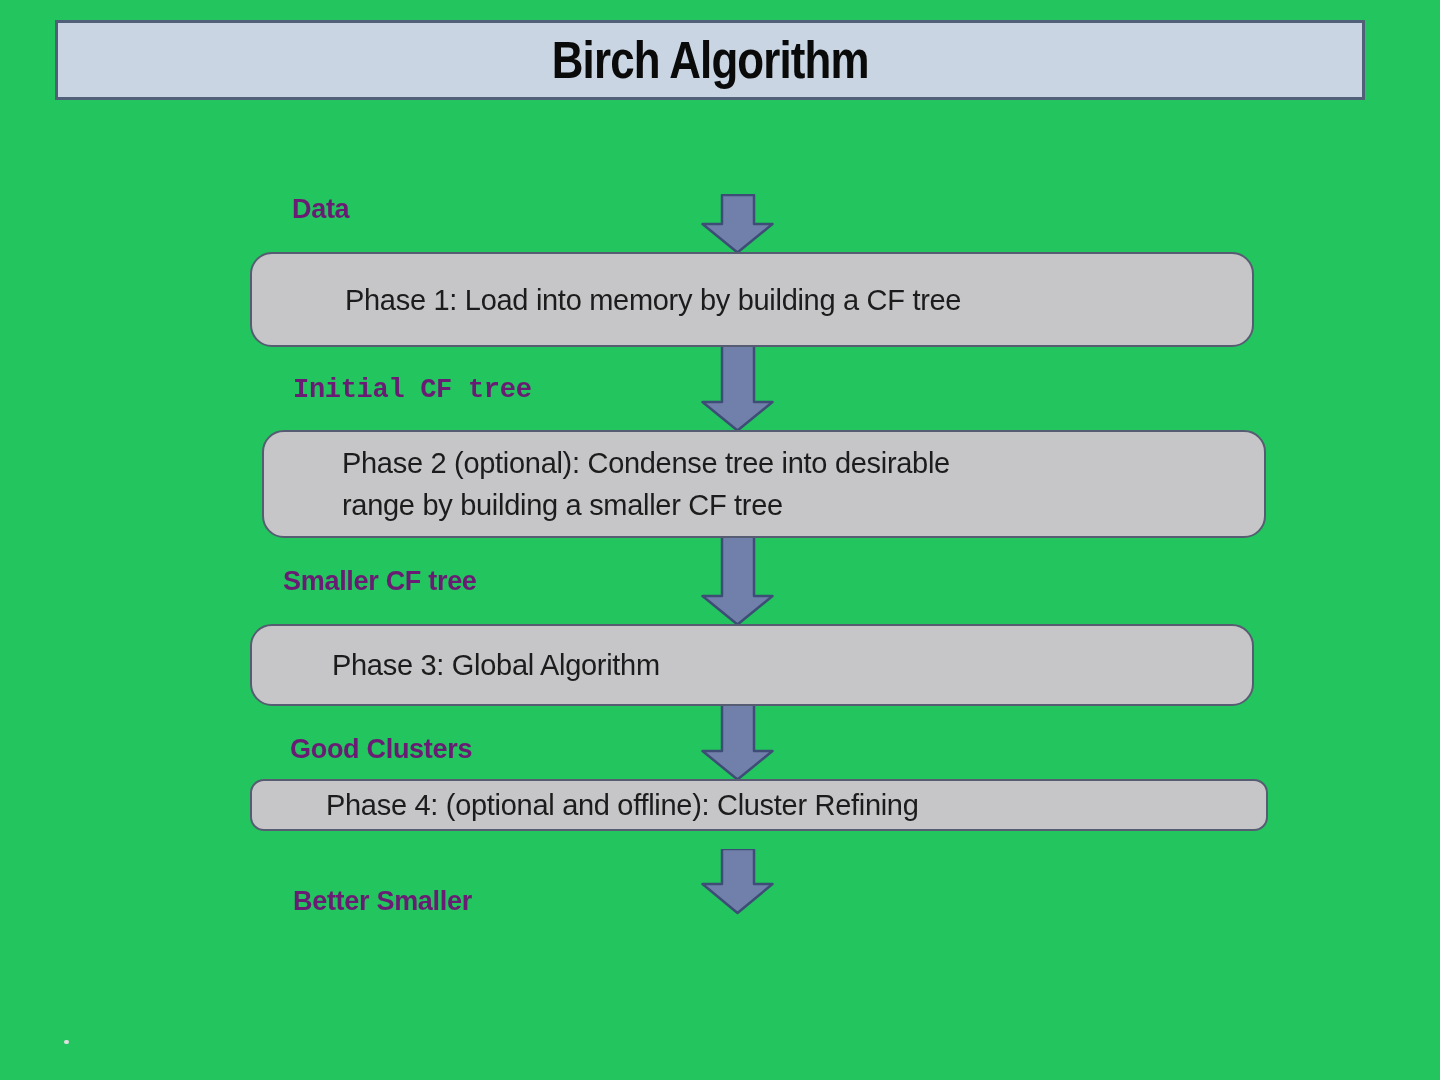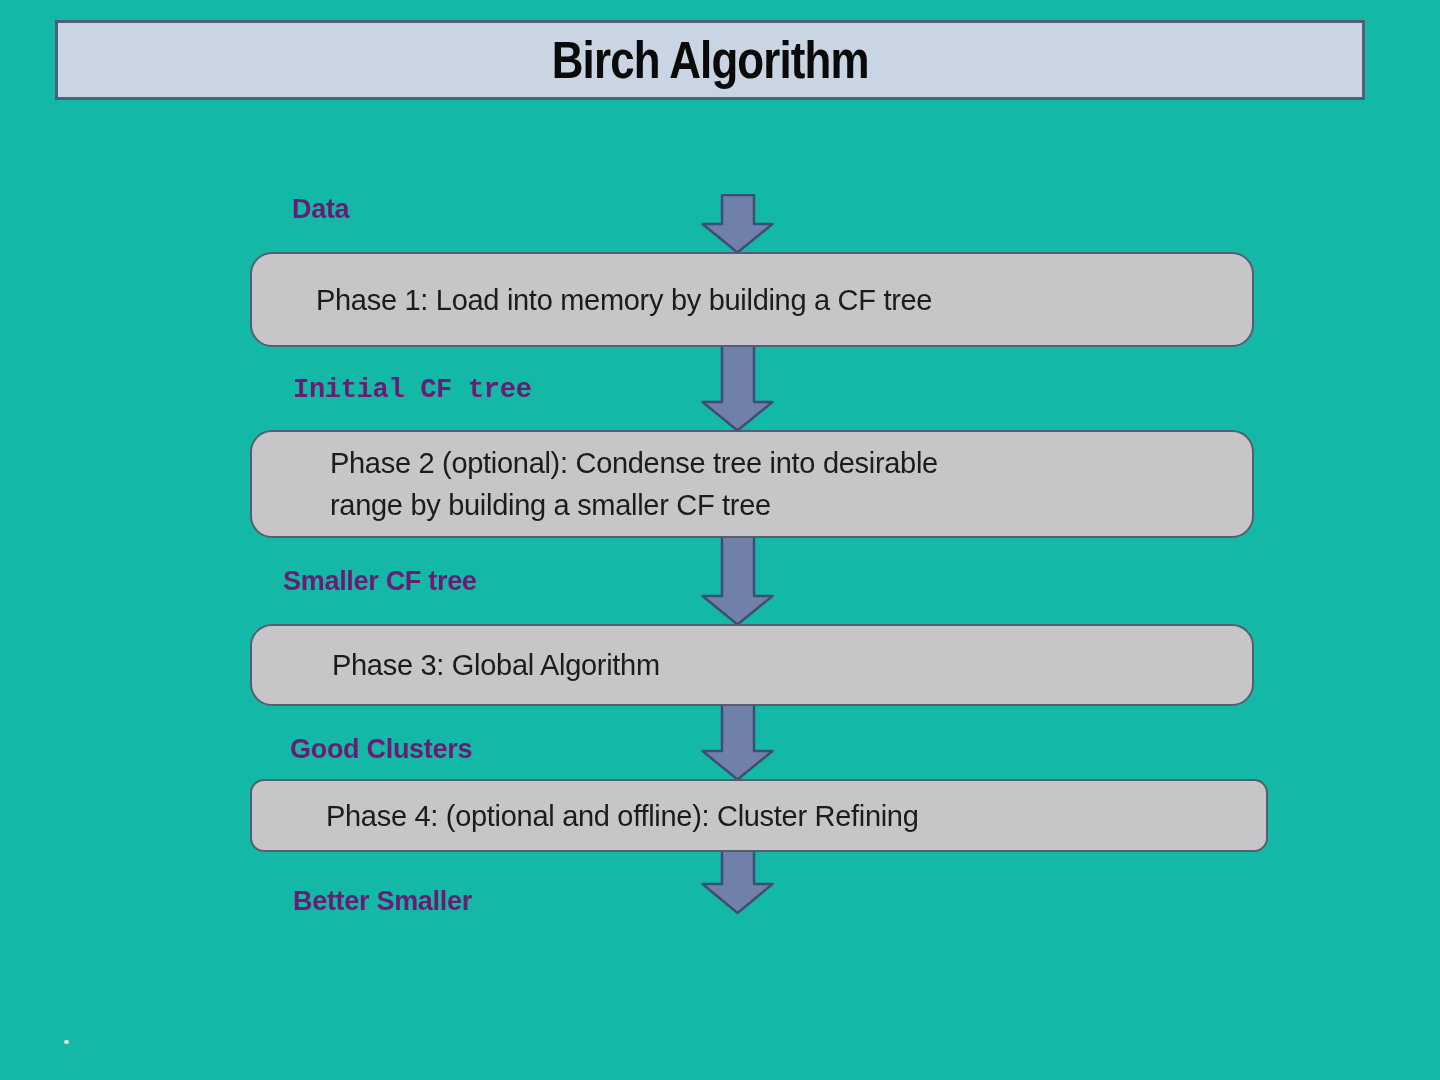--- a/index.html
+++ b/index.html
@@ -5,21 +5,21 @@
   html, body {
     margin: 0;
     padding: 0;
     background: #ffffff;
     font-family: "Liberation Sans", sans-serif;
   }
   #canvas {
     position: relative;
     width: 1440px;
     height: 1080px;
-    background: #14b8a6;
+    background: #22c55e;
     overflow: hidden;
   }
 
   
   .title-banner {
     position: absolute;
     left: 55px;
     top: 20px;
     width: 1310px;
     height: 80px;
@@ -70,27 +70,27 @@
     justify-content: center;
     z-index: 2;
   }
   .phase-text {
     font-size: 29px;
     color: #1c1c1c;
     letter-spacing: -0.3px;
     line-height: 42px;
     white-space: nowrap;
   }
-  #phase-box-1 { top: 252px; height: 95px;  }
+  #phase-box-1 { top: 252px; height: 95px; padding-left: 29px;  }
   #phase-box-1 .phase-text { padding-left: 64px; }
-  #phase-box-2 { top: 430px; height: 108px; }
+  #phase-box-2 { top: 430px; height: 108px; margin-left: 12px; }
   #phase-box-2 .phase-text { padding-left: 78px; }
   #phase-box-3 { top: 624px; height: 82px;  }
   #phase-box-3 .phase-text { padding-left: 80px; }
-  #phase-box-4 { top: 779px; height: 73px; width: 1018px; border-radius: 14px; }
+  #phase-box-4 { top: 779px; height: 52px; width: 1018px; border-radius: 14px; }
   #phase-box-4 .phase-text { padding-left: 74px; }
 
   
   .arrow {
     position: absolute;
     left: 701px;
     width: 73px;
     z-index: 1;
   }
   #arrow-1 { top: 194px; height: 60px; }

